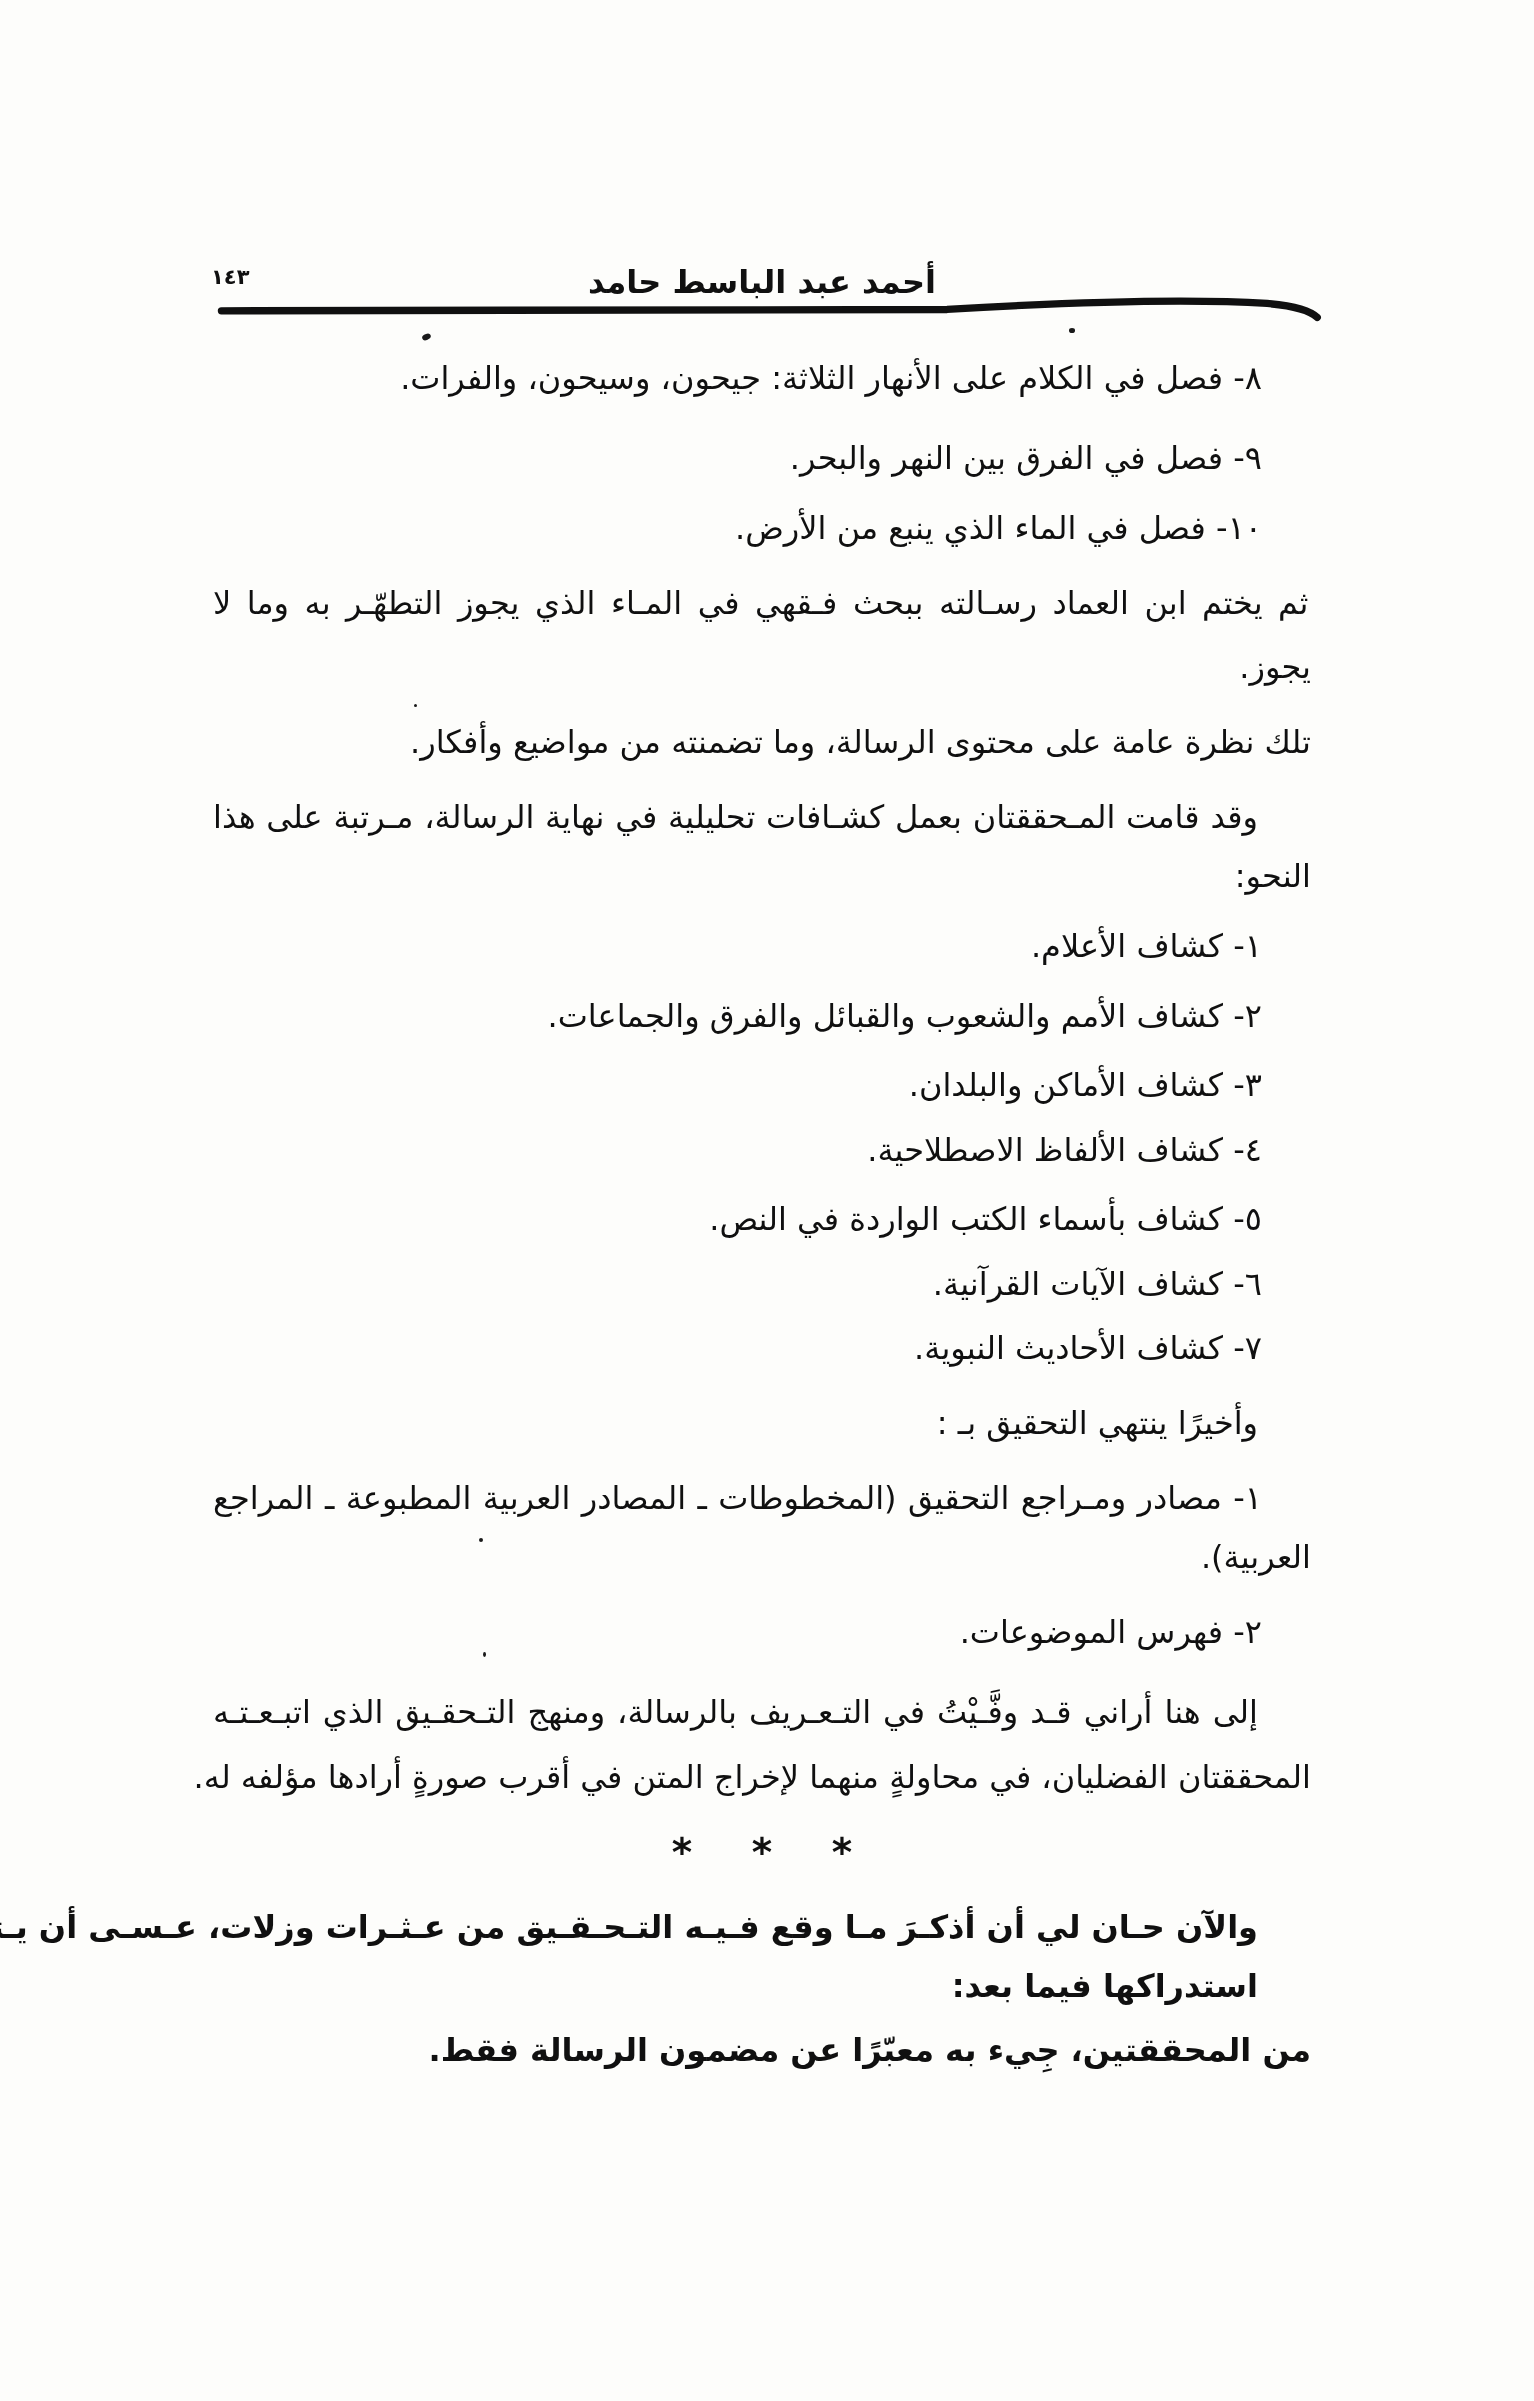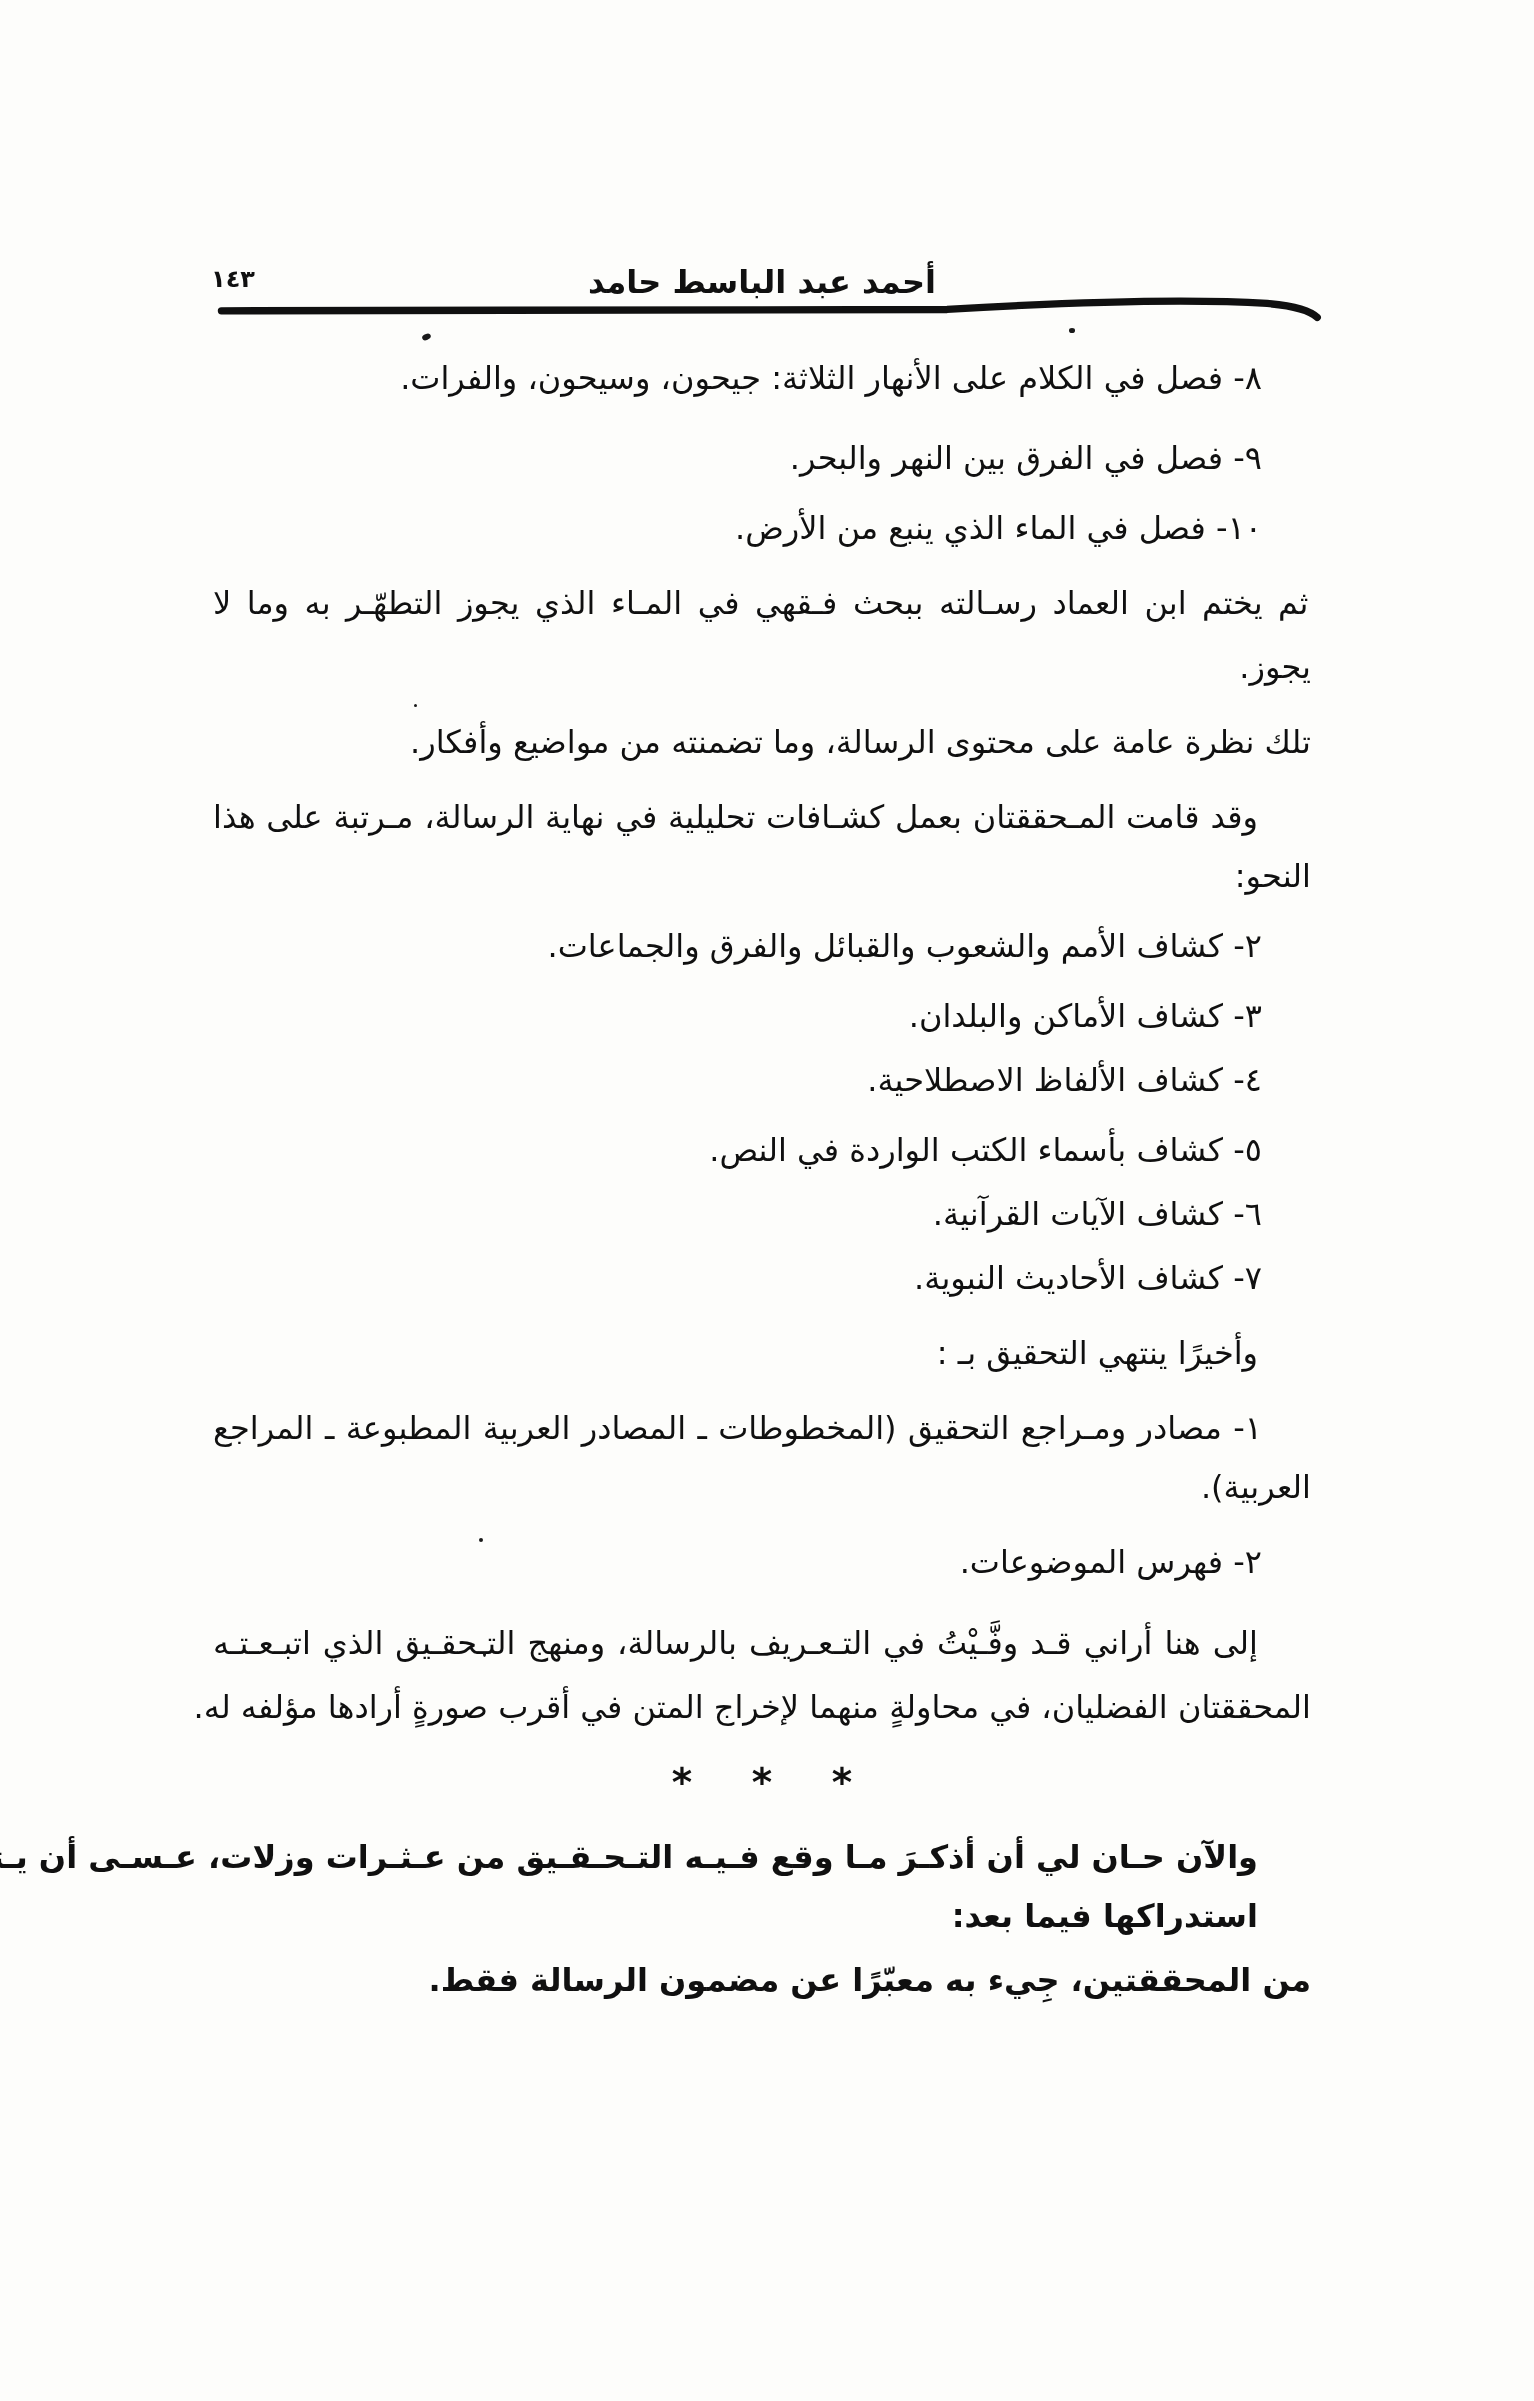--- a/index.html
+++ b/index.html
@@ -9,21 +9,21 @@
     background:#fdfdfb;
     font-family:"DejaVu Sans", sans-serif;
     color:#101010;
     direction:rtl;
     overflow:hidden;
     margin:0 auto;
   }
   
   .page-number{
     position:absolute;top:265px;left:211px;
-    font-size:24px;font-weight:700;letter-spacing:1.3px;
+    font-size:21px;font-weight:700;letter-spacing:1.3px;
   }
   .header-title{
     position:absolute;top:263px;right:223px;left:213px;
     text-align:center;font-size:32px;font-weight:700;
   }
   .rule-svg{position:absolute;top:0;left:0;pointer-events:none;}
   
   .content{
     position:absolute;top:349px;right:223px;left:213px;
     font-size:32px;
@@ -74,20 +74,21 @@
 
   <main class="content">
       <div class="line item mt0">٨- فصل في الكلام على الأنهار الثلاثة: جيحون، وسيحون، والفرات.</div>
       <div class="line item mt4">٩- فصل في الفرق بين النهر والبحر.</div>
       <div class="line item mt2">١٠- فصل في الماء الذي ينبع من الأرض.</div>
       <div class="line pflush mt3 full">ثم يختم ابن العماد رسـالته ببحث فـقهي في المـاء الذي يجوز التطهّـر به وما لا</div>
       <div class="line cont mt1">يجوز.</div>
       <div class="line pfirst-sm mt3">تلك نظرة عامة على محتوى الرسالة، وما تضمنته من مواضيع وأفكار.</div>
       <div class="line pfirst mt3 full">وقد قامت المـحققتان بعمل كشـافات تحليلية في نهاية الرسالة، مـرتبة على هذا</div>
       <div class="line cont mt0">النحو:</div>
+      <div class="line item mt2">١- كشاف الأعلام.</div>
       <div class="line item mt2">٢- كشاف الأمم والشعوب والقبائل والفرق والجماعات.</div>
       <div class="line item mt2">٣- كشاف الأماكن والبلدان.</div>
       <div class="line item mt1">٤- كشاف الألفاظ الاصطلاحية.</div>
       <div class="line item mt2">٥- كشاف بأسماء الكتب الواردة في النص.</div>
       <div class="line item mt1">٦- كشاف الآيات القرآنية.</div>
       <div class="line item mt1">٧- كشاف الأحاديث النبوية.</div>
       <div class="line pfirst mt3">وأخيرًا ينتهي التحقيق بـ :</div>
       <div class="line item mt3 full">١- مصادر ومـراجع التحقيق (المخطوطات ـ المصادر العربية المطبوعة ـ المراجع</div>
       <div class="line cont mt0">العربية).</div>
       <div class="line item mt3">٢- فهرس الموضوعات.</div>

